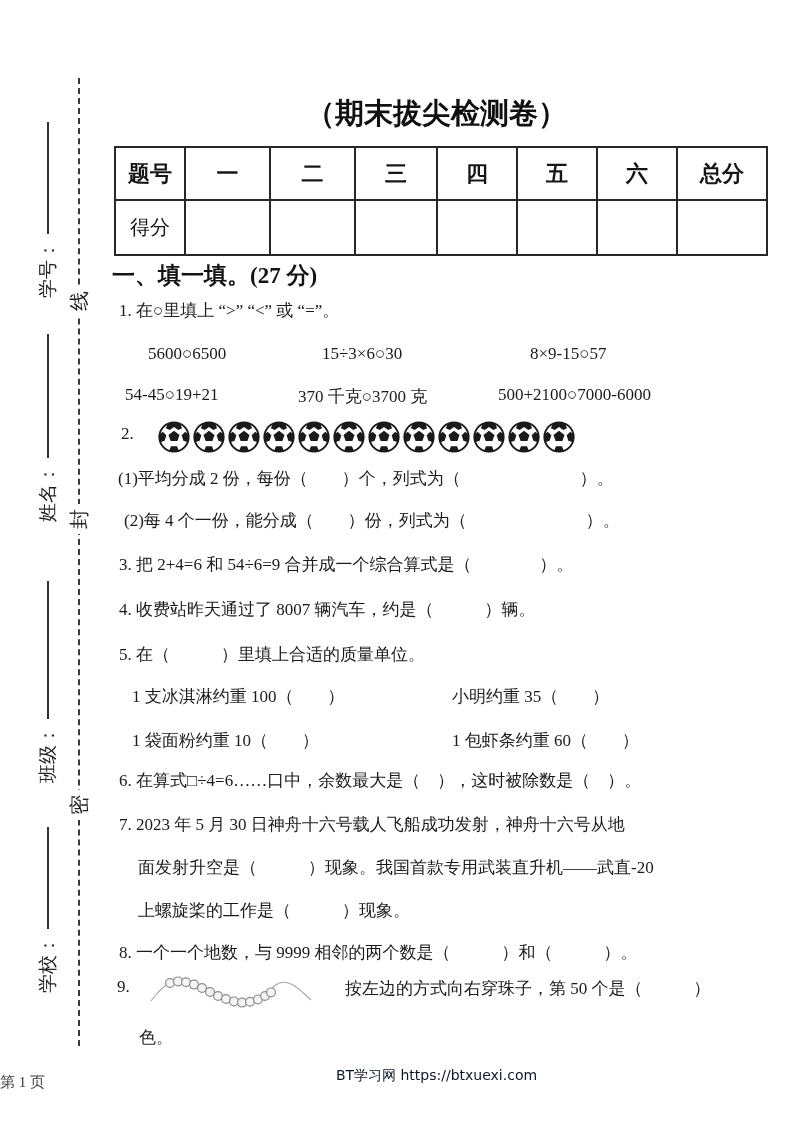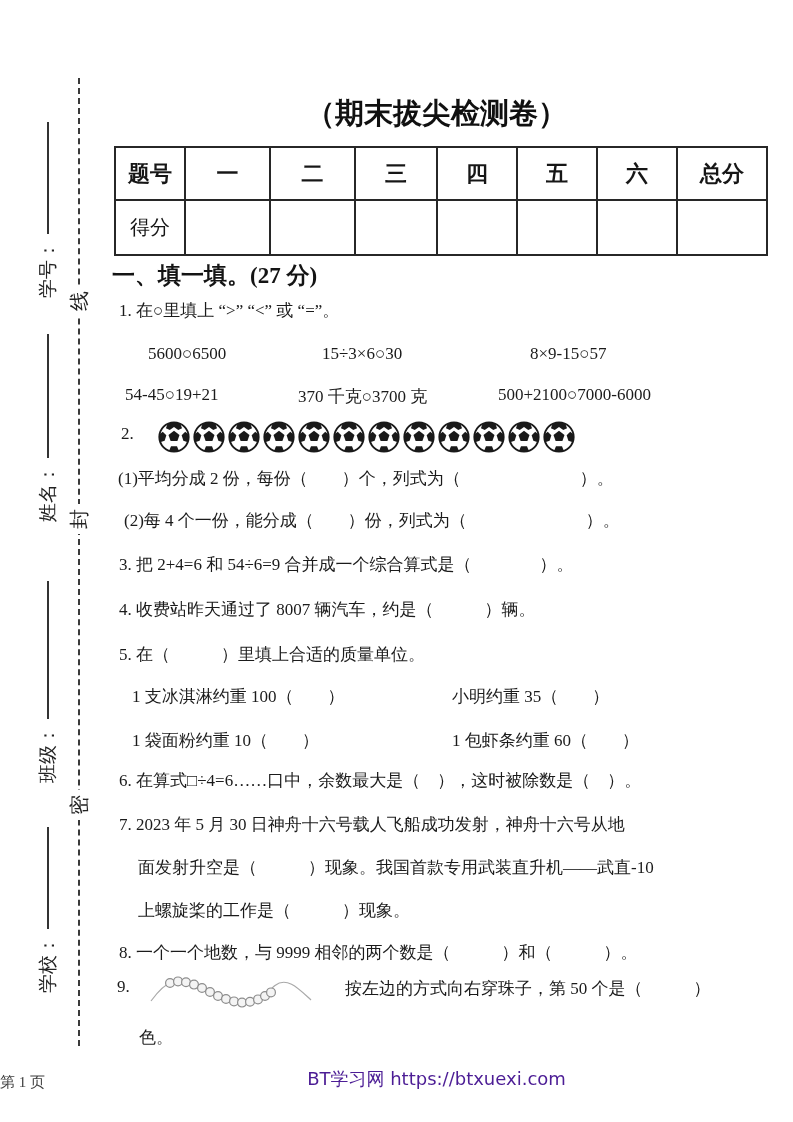--- a/index.html
+++ b/index.html
@@ -41,21 +41,21 @@
             font-family:"DejaVu Sans","Liberation Sans",sans-serif;color:#141414;}
   .qtext{position:absolute;left:119px;top:0;}
   .indent2{left:138px;}
   .balls{position:absolute;left:157px;top:-4px;display:flex;}
   .balls svg{display:block;margin-right:1px;}
   .beads{position:absolute;left:149px;top:-8px;}
 
   
   .watermark{position:absolute;left:90px;right:10px;top:1067px;text-align:center;
              font-family:"DejaVu Sans","Liberation Sans",sans-serif;
-             font-size:18px;color:#4c1d95;}
+             font-size:14px;color:#0f172a;}
   .page-num{position:absolute;left:0;right:100px;top:1073px;text-align:left;
             font-size:15px;color:#404040;}
 </style>
 </head>
 <body>
 
 <div class="page">
 
   <div class="seal-line"></div>
 
@@ -295,21 +295,21 @@
     <span class="at" style="left:452px;">1 包虾条约重 60（　　）</span>
   </div>
   <div class="line" style="top:769px;">
     <span class="qtext">6. 在算式□÷4=6……口中，余数最大是（　），这时被除数是（　）。</span>
   </div>
 
   <div class="line" style="top:813px;">
     <span class="qtext">7. 2023 年 5 月 30 日神舟十六号载人飞船成功发射，神舟十六号从地</span>
   </div>
   <div class="line" style="top:856px;">
-    <span class="qtext indent2">面发射升空是（　　　）现象。我国首款专用武装直升机——武直-10</span>
+    <span class="qtext indent2">面发射升空是（　　　）现象。我国首款专用武装直升机——武直-20</span>
   </div>
   <div class="line" style="top:899px;">
     <span class="qtext indent2">上螺旋桨的工作是（　　　）现象。</span>
   </div>
 
   <div class="line" style="top:941px;">
     <span class="qtext">8. 一个一个地数，与 9999 相邻的两个数是（　　　）和（　　　）。</span>
   </div>
 
   <div class="line" style="top:977px;height:44px;">

